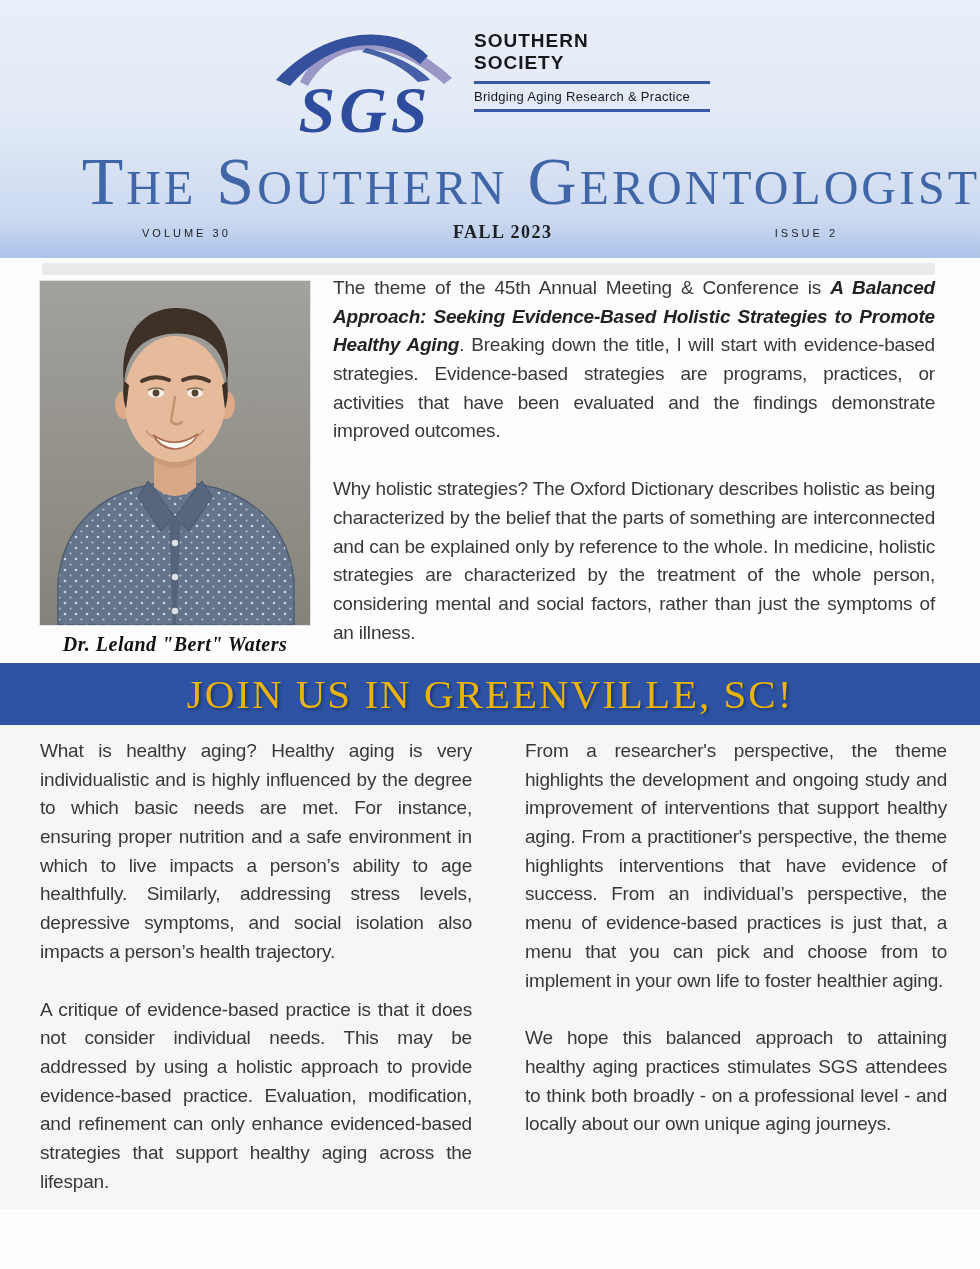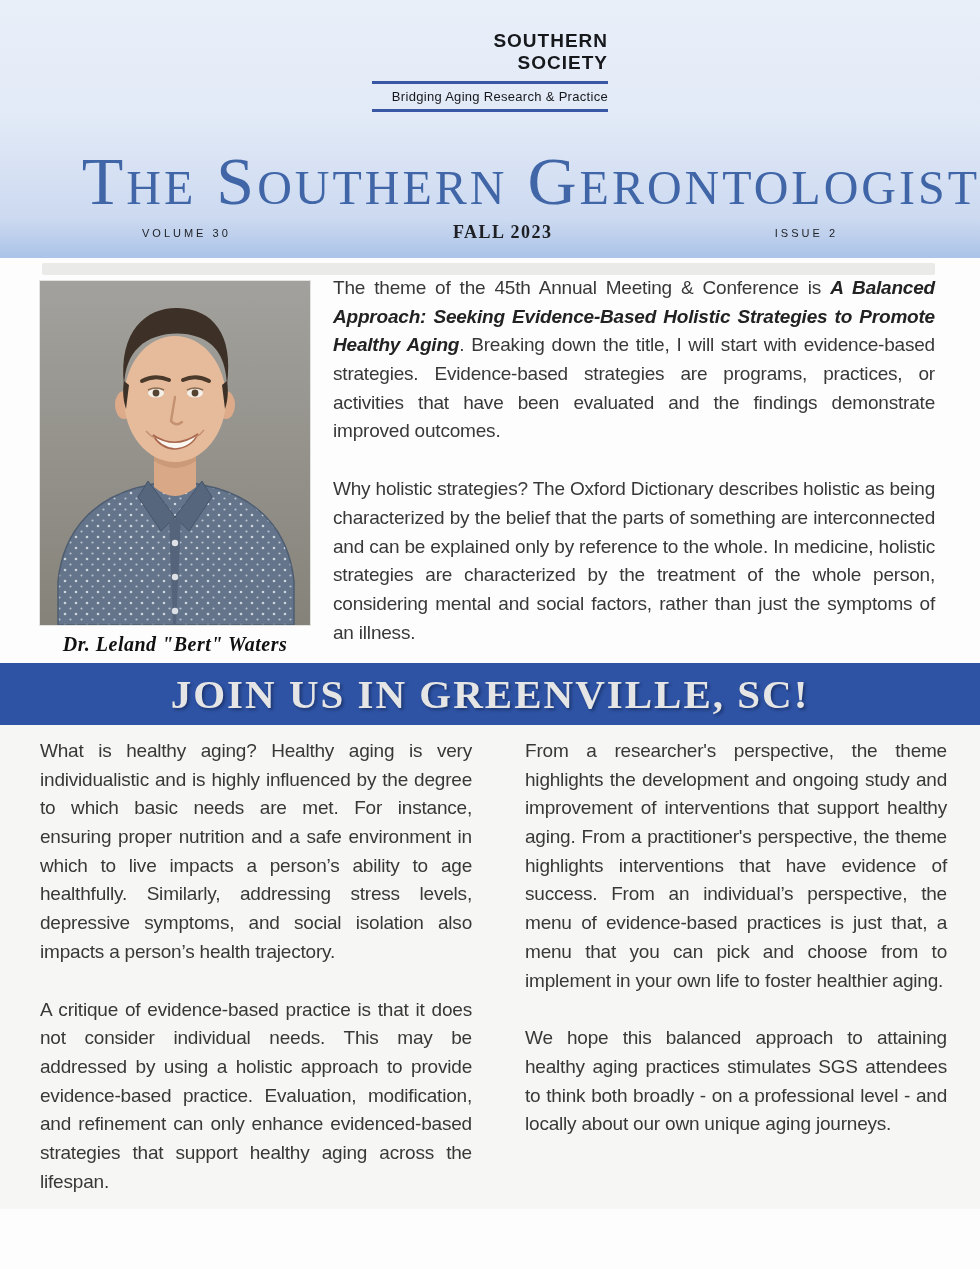--- a/index.html
+++ b/index.html
@@ -20,21 +20,21 @@
     background: linear-gradient(180deg, #e9eff9 0%, #e2eaf7 45%, #ccd9f0 85%, #aac3e8 100%);
   }
   .logo-row {
     position: absolute; top: 18px; left: 0; width: 980px;
     display: flex; justify-content: center; align-items: flex-start; gap: 14px;
   }
   .logo-mark { width: 190px; height: 122px; }
   .logo-textblock {
     padding-top: 12px;
     width: 236px;
-    text-align: right;
+    text-align: left;
     color: #16181c;
   }
   .org-line {
     font-weight: 800; font-size: 19px; letter-spacing: 1px; line-height: 1.18;
   }
   .logo-rule { border-top: 3px solid #3a57a5; margin: 6px 0 5px 0; }
   .logo-rule.bottom { margin: 5px 0 0 0; }
   .tagline { font-weight: 400; font-size: 13px; letter-spacing: 0.3px; }
 
   .newsletter-title {
@@ -99,24 +99,24 @@
   .emph { font-weight: 700; font-style: italic; color: #222; }
 
   
   .banner {
     position: absolute; top: 663px; left: 0; width: 980px; height: 62px;
     background: #2e53a4;
     display: flex; align-items: center; justify-content: center;
   }
   .banner-text {
     font-family: "Liberation Serif", serif;
-    font-weight: 700;
+    font-weight: 400;
     font-size: 41px;
     letter-spacing: 2px;
-    color: #e5e5e5;
+    color: #eab308;
     text-shadow: 2px 2px 3px rgba(10, 20, 50, 0.45);
     white-space: nowrap;
   }
 
   
   .columns-section {
     position: absolute; top: 725px; left: 0; width: 980px; height: 484px;
     background: #f6f6f4;
   }
   .col {
@@ -130,20 +130,31 @@
   .col.right { left: 525px; width: 422px; }
   .col p + p { margin-top: 29px; }
 </style>
 </head>
 <body>
 
 <div class="page">
 
   <div class="masthead">
     <div class="logo-row">
+      <div class="logo-mark">
+        <svg viewBox="0 0 190 122" xmlns="http://www.w3.org/2000/svg" aria-hidden="true">
+
+          <path d="M 30,64 C 55,14 120,2 182,60 L 174,66 C 118,16 62,24 38,68 Z" fill="#9a97c6"></path>
+
+          <path d="M 6,62 C 60,4 130,8 158,38 L 150,46 C 120,20 66,16 20,68 Z" fill="#35509c"></path>
+          <path d="M 96,30 C 130,38 152,52 160,62 L 148,64 C 136,52 118,40 92,34 Z" fill="#35509c" opacity="0.9"></path>
+
+          <text x="95" y="114" text-anchor="middle" font-family="Liberation Serif, serif" font-weight="700" font-style="italic" font-size="66" letter-spacing="4" fill="#2e4c9e">SGS</text>
+        </svg>
+      </div>
       <div class="logo-textblock">
         <div class="org-line">SOUTHERN</div>
         <div class="org-line">SOCIETY</div>
         <div class="logo-rule"></div>
         <div class="tagline">Bridging Aging Research &amp; Practice</div>
         <div class="logo-rule bottom"></div>
       </div>
     </div>
 
     <div class="newsletter-title">The Southern Gerontologist</div>

